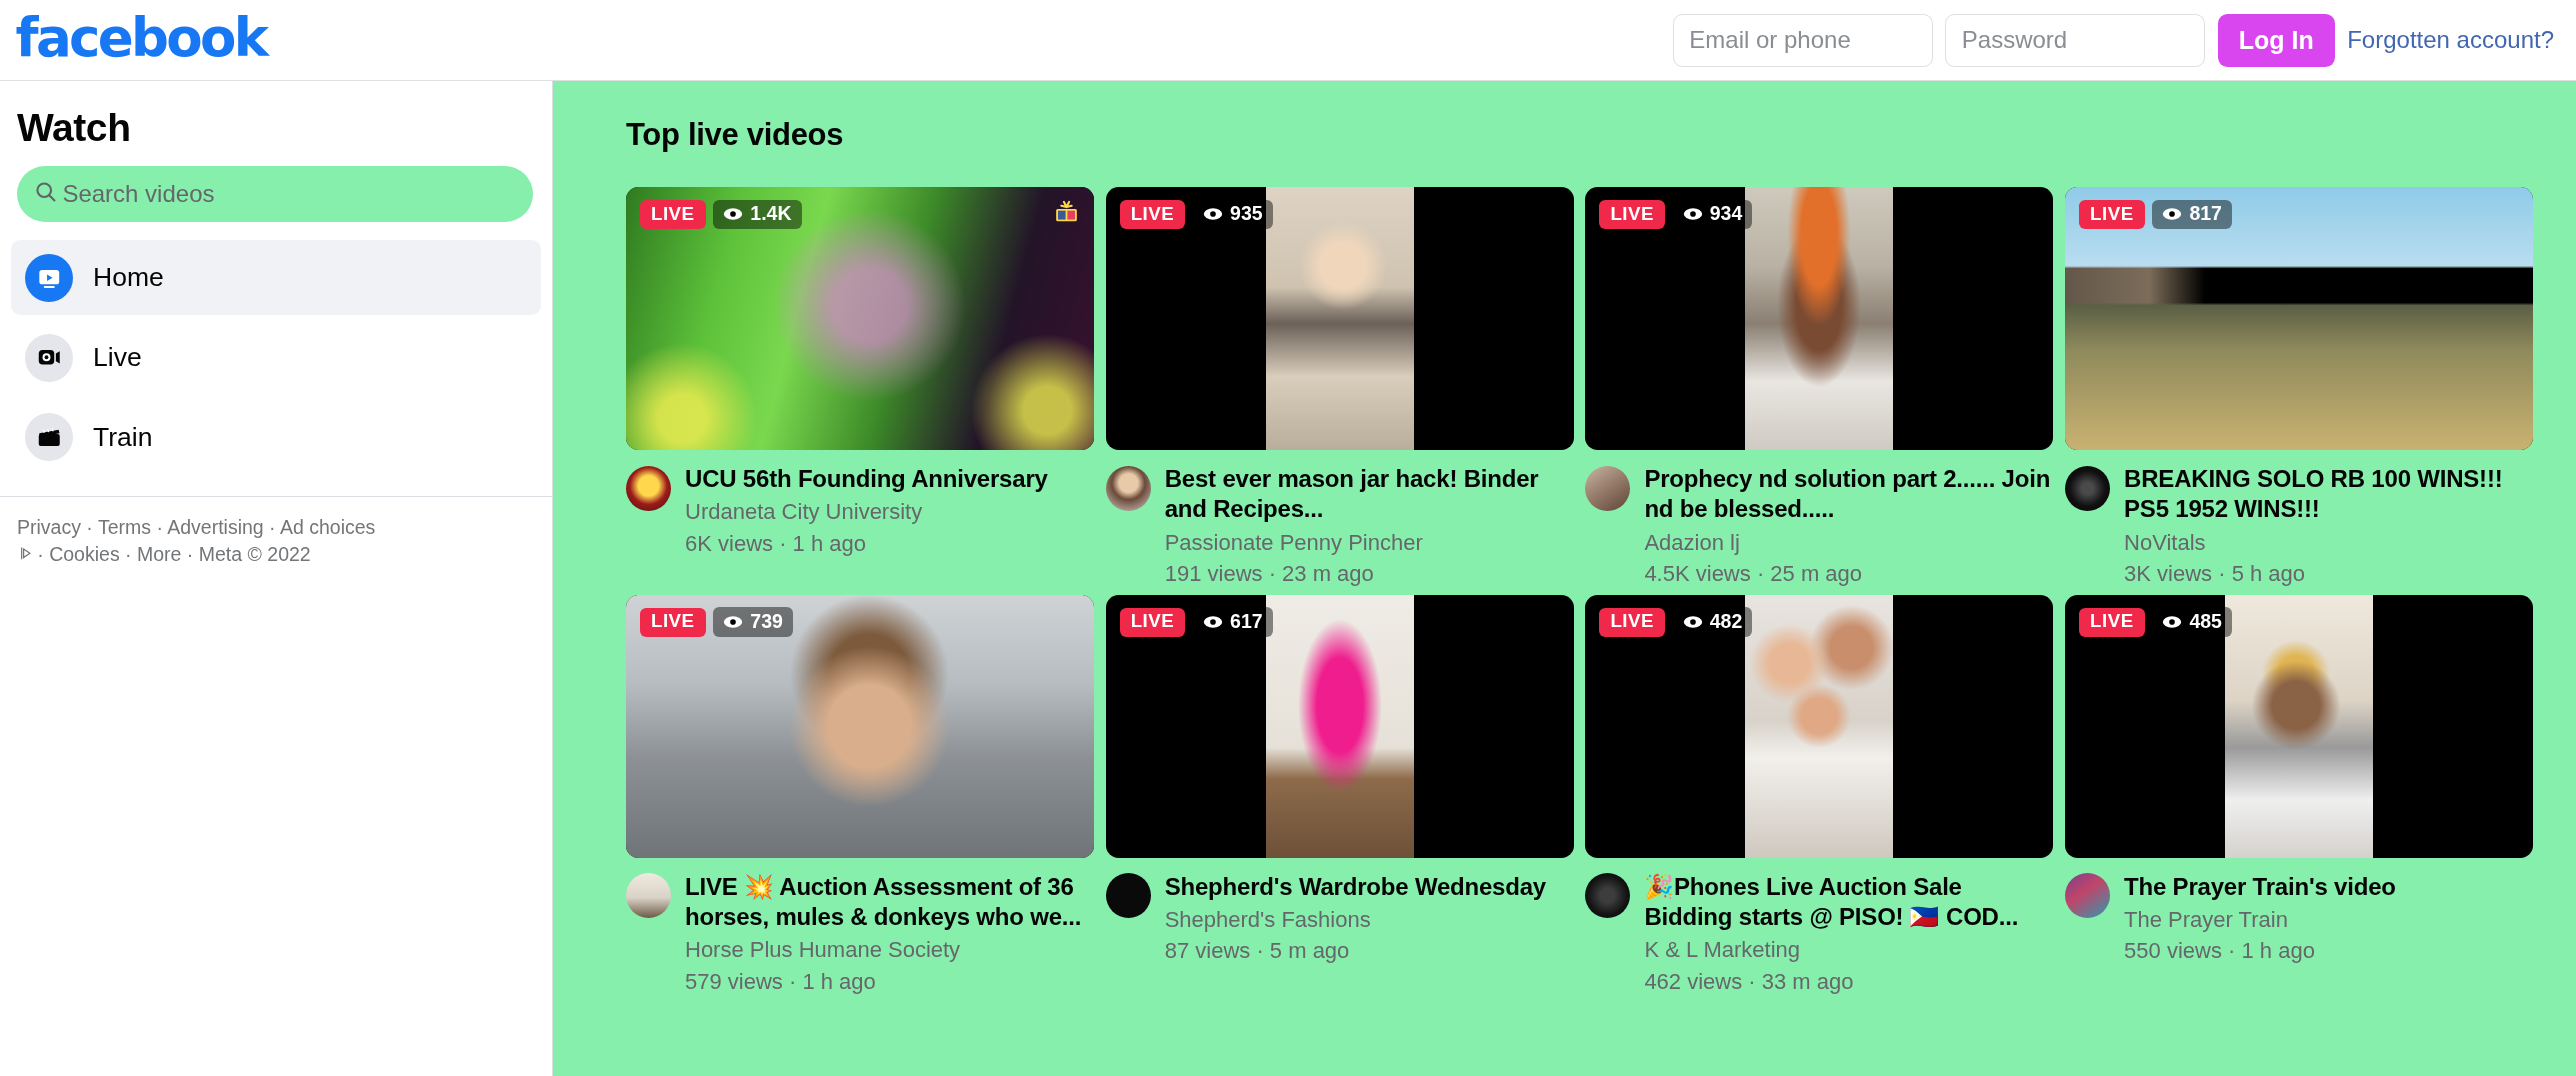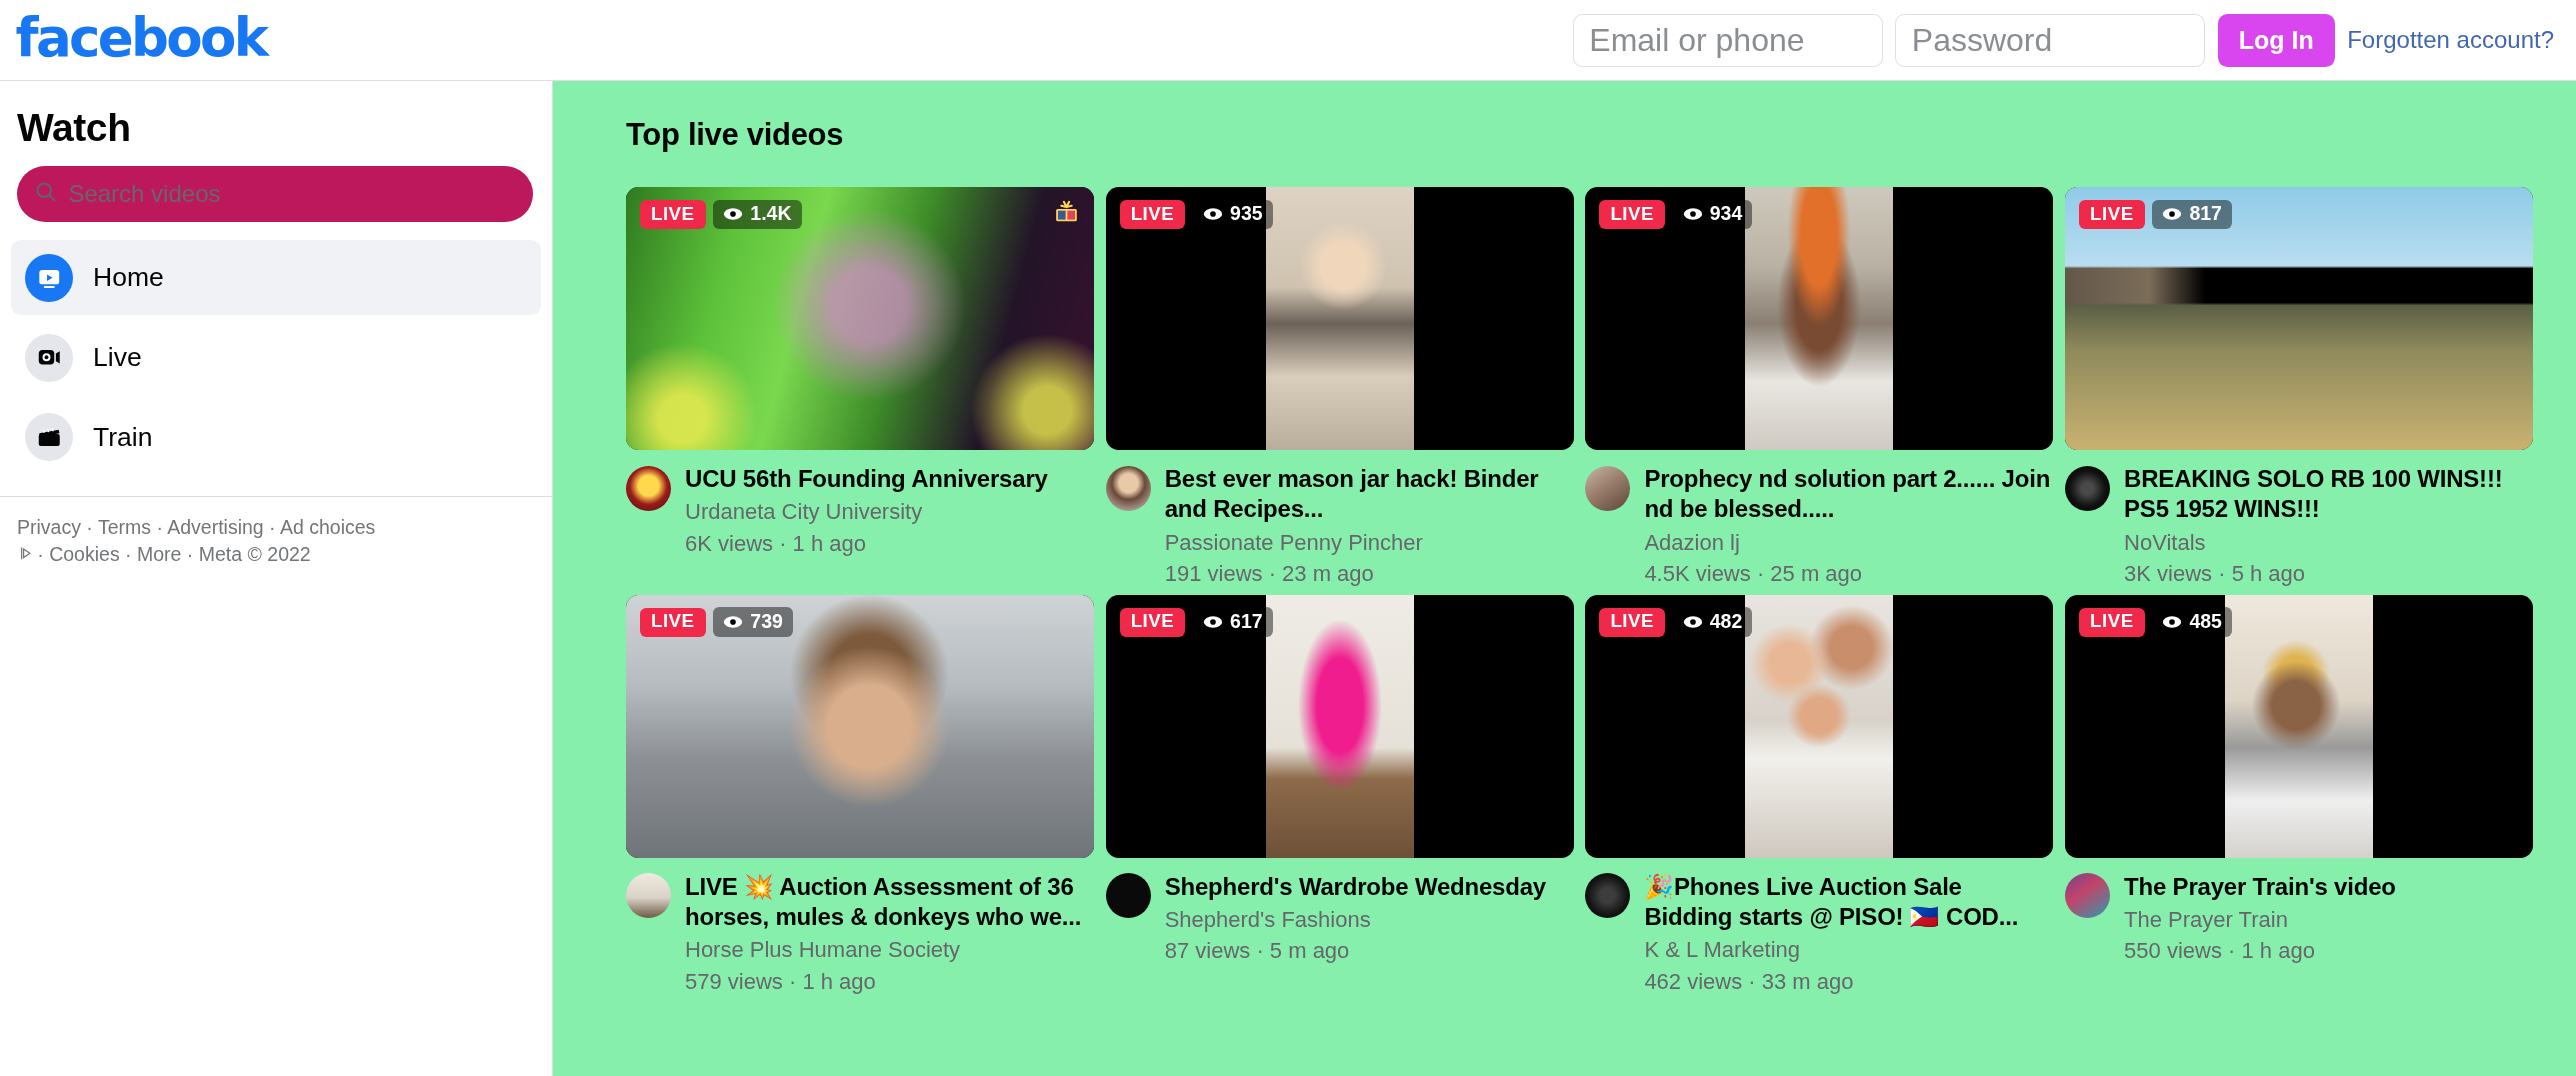--- a/index.html
+++ b/index.html
@@ -33,26 +33,26 @@
     padding-bottom: 4.7px;
     user-select: none;
   }
   .login-area {
     margin-left: auto;
     display: flex;
     align-items: center;
     gap: 12.5px;
   }
   .login-input {
-    width: 310px;
+    width: 260px;
     height: 53px;
     border: 0.8px solid #dddfe2;
     border-radius: 9.4px;
     padding: 0 15.6px;
-    font-size: 32px;
+    font-size: 24px;
     font-family: "Liberation Sans", sans-serif;
     color: #404040;
     background: #fff;
     outline: none;
   }
   .login-input::placeholder { color: #8a8d91; }
   .login-btn {
     height: 53px;
     padding: 0 21px;
     background: #d946ef;
@@ -92,26 +92,26 @@
   .watch-title {
     font-size: 39px;
     font-weight: bold;
     color: #050505;
     padding: 14px 0 11px 17px;
     letter-spacing: -0.4px;
   }
   .search-wrap {
     margin: 4.7px 18.7px 18.7px 17px;
     height: 56px;
-    background: #be185d;
+    background: #86efac;
     border-radius: 28px;
     display: flex;
     align-items: center;
     padding: 0 17px;
-    gap: 11px;
+    gap: 5px;
     cursor: text;
   }
   .search-icon { flex: 0 0 auto; display: block; }
   .search-field {
     border: none;
     background: transparent;
     outline: none;
     font-size: 24px;
     color: #050505;
     font-family: "Liberation Sans", sans-serif;

